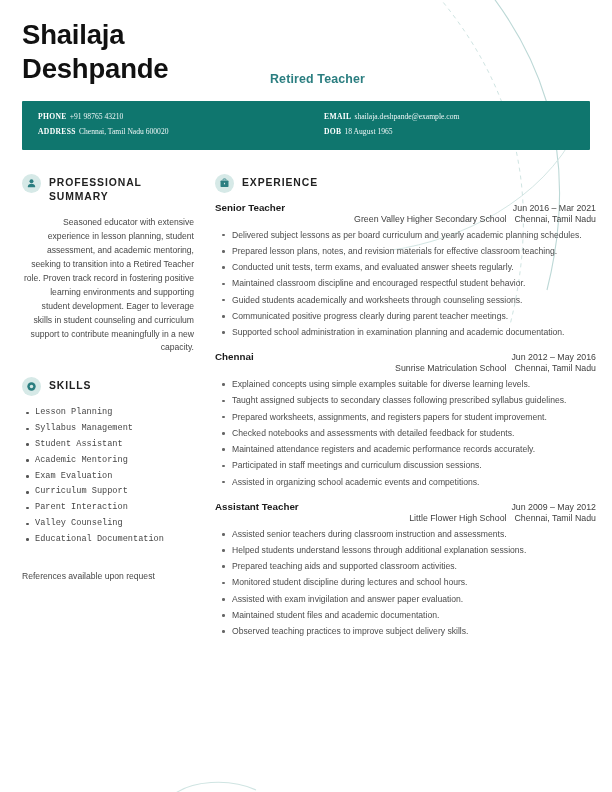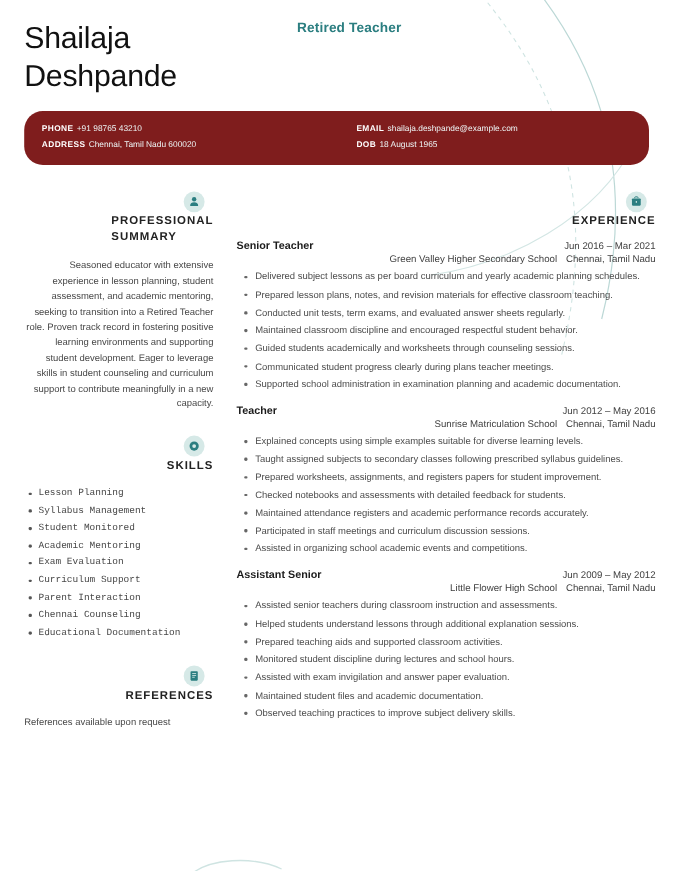--- a/index.html
+++ b/index.html
@@ -42,50 +42,52 @@
     align-items: flex-start;
   }
 
   .name-block {
     width: 248px;
     flex: 0 0 248px;
   }
 
   .name-line {
     font-size: 27.5px;
-    font-weight: normal;
+    font-weight: bold;
     color: #111111;
     line-height: 1.22;
     letter-spacing: -0.2px;
     white-space: nowrap;
   }
 
   .job-title-wrap {
     flex: 1 1 auto;
     display: flex;
+    align-items: flex-end;
     height: 72px;
     padding-bottom: 4px;
   }
 
   .job-title {
     font-size: 12.4px;
     font-weight: bold;
     color: #2b7e80;
     letter-spacing: 0.15px;
   }
 
   
   .contact-bar {
     position: relative;
     z-index: 2;
     margin: 11px 22px 0 22px;
-    background: #7f1d1d;
-    border-radius: 17px;
+    background: #0f766e;
+    border-radius: 1px;
     padding: 9px 16px 10px 16px;
     display: flex;
+    font-family: Liberation Serif, serif;
   }
 
   .contact-col {
     flex: 0 0 50%;
   }
   .contact-col.right {
     padding-left: 18px;
   }
 
   .contact-row {
@@ -120,23 +122,22 @@
   }
 
   .col-right {
     flex: 1 1 auto;
     padding-left: 7px;
   }
 
   
   .section-head {
     display: flex;
-    align-items: flex-end;
+    align-items: flex-start;
     margin-bottom: 11px;
-    flex-direction: column;
   }
   .section-head.tight { margin-bottom: 9px; }
 
   .sec-icon {
     flex: 0 0 19px;
     width: 19px;
     height: 19px;
     border-radius: 50%;
     background: #d6e9e7;
     display: flex;
@@ -332,40 +333,29 @@
           <svg width="11" height="11" viewBox="0 0 16 16" fill="none">
             <circle cx="8" cy="8" r="6.1" fill="#2b7e80"></circle>
             <circle cx="8" cy="8" r="2.5" fill="#d6e9e7"></circle>
           </svg>
         </span>
         <span class="sec-title">SKILLS</span>
       </div>
       <ul class="skill-list">
         <li>Lesson Planning</li>
         <li>Syllabus Management</li>
-        <li>Student Monitored</li>
+        <li>Student Assistant</li>
         <li>Academic Mentoring</li>
         <li>Exam Evaluation</li>
         <li>Curriculum Support</li>
         <li>Parent Interaction</li>
-        <li>Chennai Counseling</li>
+        <li>Valley Counseling</li>
         <li>Educational Documentation</li>
       </ul>
 
-      <div class="section-head tight">
-        <span class="sec-icon">
-          <svg width="11" height="11" viewBox="0 0 16 16" fill="none">
-            <rect x="3.2" y="1.8" width="9.6" height="12.4" rx="1.1" fill="#2b7e80"></rect>
-            <rect x="5.4" y="4.3" width="5.2" height="1.1" fill="#d6e9e7"></rect>
-            <rect x="5.4" y="6.7" width="5.2" height="1.1" fill="#d6e9e7"></rect>
-            <rect x="5.4" y="9.1" width="3.4" height="1.1" fill="#d6e9e7"></rect>
-          </svg>
-        </span>
-        <span class="sec-title">REFERENCES</span>
-      </div>
       <div class="ref-text">References available upon request</div>
 
     </div>
 
     <div class="col-right">
 
       <div class="section-head tight">
         <span class="sec-icon">
           <svg width="11" height="11" viewBox="0 0 16 16" fill="none">
             <path d="M5.8 3.2V2.4c0-.6.5-1 1.1-1h2.2c.6 0 1.1.4 1.1 1v.8" stroke="#2b7e80" stroke-width="1.3" fill="none"></path>
@@ -384,48 +374,48 @@
         <div class="job-sub">
           <span class="job-org">Green Valley Higher Secondary School</span>
           <span class="job-loc">Chennai, Tamil Nadu</span>
         </div>
         <ul class="bullets">
           <li>Delivered subject lessons as per board curriculum and yearly academic planning schedules.</li>
           <li>Prepared lesson plans, notes, and revision materials for effective classroom teaching.</li>
           <li>Conducted unit tests, term exams, and evaluated answer sheets regularly.</li>
           <li>Maintained classroom discipline and encouraged respectful student behavior.</li>
           <li>Guided students academically and worksheets through counseling sessions.</li>
-          <li>Communicated student progress clearly during plans teacher meetings.</li>
+          <li>Communicated positive progress clearly during parent teacher meetings.</li>
           <li>Supported school administration in examination planning and academic documentation.</li>
         </ul>
       </div>
 
       <div class="job">
         <div class="job-top">
-          <span class="job-role">Teacher</span>
+          <span class="job-role">Chennai</span>
           <span class="job-dates">Jun 2012 – May 2016</span>
         </div>
         <div class="job-sub">
           <span class="job-org">Sunrise Matriculation School</span>
           <span class="job-loc">Chennai, Tamil Nadu</span>
         </div>
         <ul class="bullets">
           <li>Explained concepts using simple examples suitable for diverse learning levels.</li>
           <li>Taught assigned subjects to secondary classes following prescribed syllabus guidelines.</li>
           <li>Prepared worksheets, assignments, and registers papers for student improvement.</li>
           <li>Checked notebooks and assessments with detailed feedback for students.</li>
           <li>Maintained attendance registers and academic performance records accurately.</li>
           <li>Participated in staff meetings and curriculum discussion sessions.</li>
           <li>Assisted in organizing school academic events and competitions.</li>
         </ul>
       </div>
 
       <div class="job">
         <div class="job-top">
-          <span class="job-role">Assistant Senior</span>
+          <span class="job-role">Assistant Teacher</span>
           <span class="job-dates">Jun 2009 – May 2012</span>
         </div>
         <div class="job-sub">
           <span class="job-org">Little Flower High School</span>
           <span class="job-loc">Chennai, Tamil Nadu</span>
         </div>
         <ul class="bullets">
           <li>Assisted senior teachers during classroom instruction and assessments.</li>
           <li>Helped students understand lessons through additional explanation sessions.</li>
           <li>Prepared teaching aids and supported classroom activities.</li>

